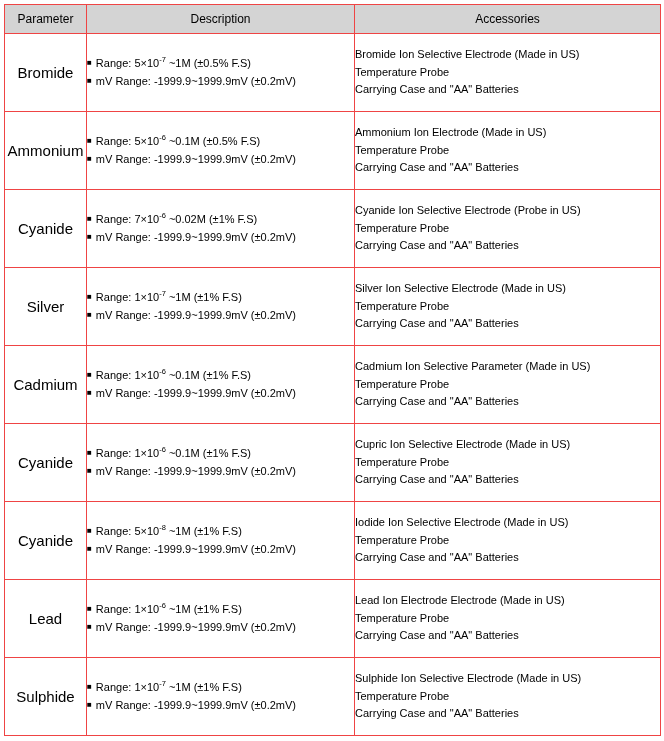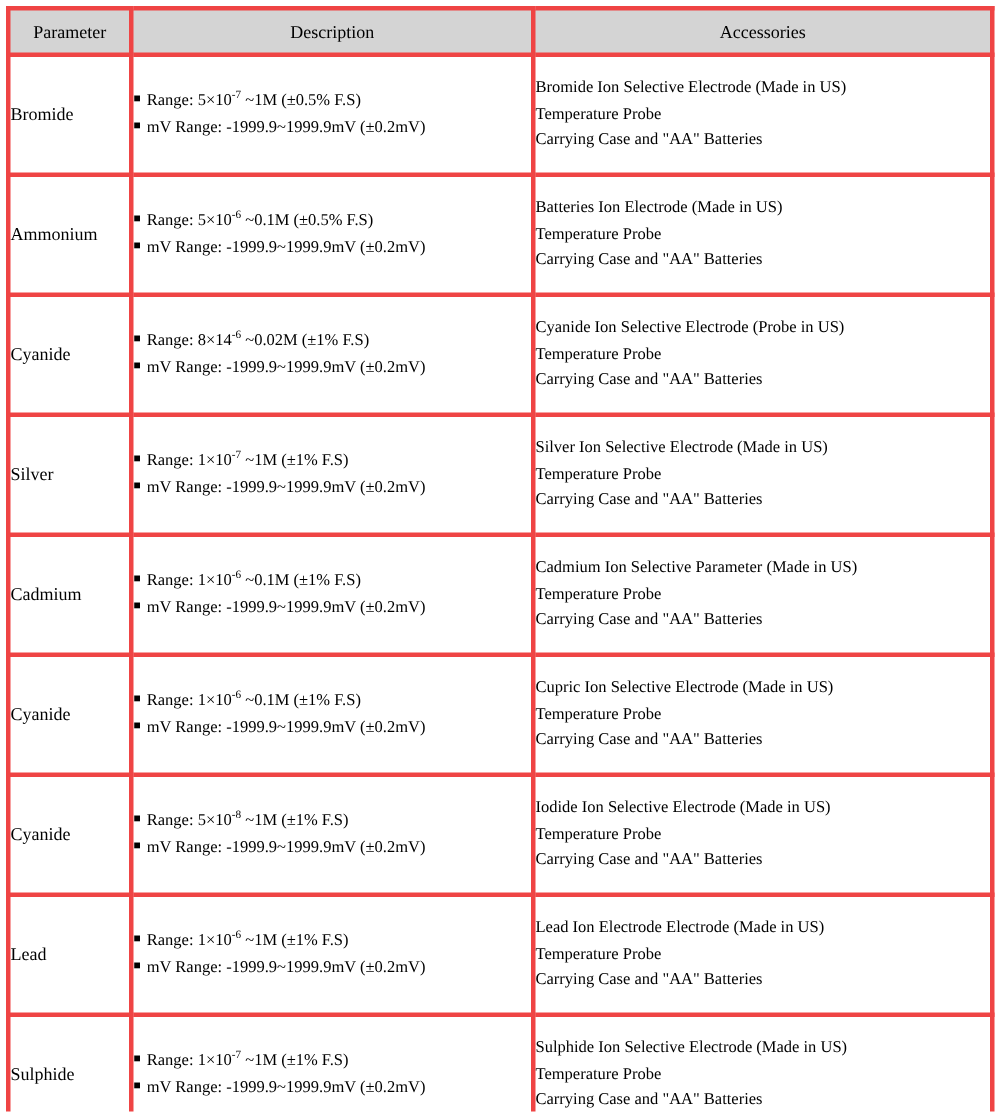--- a/index.html
+++ b/index.html
@@ -19,39 +19,39 @@
     width: 664px;
   }
   table.spec-table {
     border-collapse: collapse;
     width: 656px;
     table-layout: fixed;
     border: 1px solid #000000;
   }
   table.spec-table th,
   table.spec-table td {
-    border: 3px solid #ef4444;
+    border: 1px solid #ef4444;
     vertical-align: middle;
     padding: 0;
-    font-family: Liberation Serif, serif;
   }
   thead th {
     background: #d4d4d4;
     font-weight: normal;
     font-size: 12px;
     text-align: center;
     height: 28px;
     color: #000;
   }
   .col-param { width: 82px; }
   .col-desc  { width: 268px; }
   .col-acc   { width: 306px; }
 
   td.param-cell {
-    font-size: 12px;
+    text-align: center;
+    font-size: 15px;
     height: 77px;
   }
   td.desc-cell {
     padding: 6px 8px 6px 10px;
     font-size: 11px;
     line-height: 1.62;
   }
   td.acc-cell {
     padding: 6px 8px 6px 10px;
     font-size: 11px;
@@ -99,29 +99,29 @@
             <div class="acc-line">Carrying Case and "AA" Batteries</div>
           </td>
         </tr>
         <tr>
           <td class="param-cell">Ammonium</td>
           <td class="desc-cell">
             <div class="bullet-line"><span class="sq">■</span><span>Range: </span><span>5×10</span><sup>-6</sup><span> ~0.1M (±0.5% F.S)</span></div>
             <div class="bullet-line"><span class="sq">■</span><span>mV Range: -1999.9~1999.9mV (±0.2mV)</span></div>
           </td>
           <td class="acc-cell">
-            <div class="acc-line">Batteries Ion Electrode (Made in US)</div>
+            <div class="acc-line">Ammonium Ion Electrode (Made in US)</div>
             <div class="acc-line">Temperature Probe</div>
             <div class="acc-line">Carrying Case and "AA" Batteries</div>
           </td>
         </tr>
         <tr>
           <td class="param-cell">Cyanide</td>
           <td class="desc-cell">
-            <div class="bullet-line"><span class="sq">■</span><span>Range: </span><span>8×14</span><sup>-6</sup><span> ~0.02M (±1% F.S)</span></div>
+            <div class="bullet-line"><span class="sq">■</span><span>Range: </span><span>7×10</span><sup>-6</sup><span> ~0.02M (±1% F.S)</span></div>
             <div class="bullet-line"><span class="sq">■</span><span>mV Range: -1999.9~1999.9mV (±0.2mV)</span></div>
           </td>
           <td class="acc-cell">
             <div class="acc-line">Cyanide Ion Selective Electrode (Probe in US)</div>
             <div class="acc-line">Temperature Probe</div>
             <div class="acc-line">Carrying Case and "AA" Batteries</div>
           </td>
         </tr>
         <tr>
           <td class="param-cell">Silver</td>

